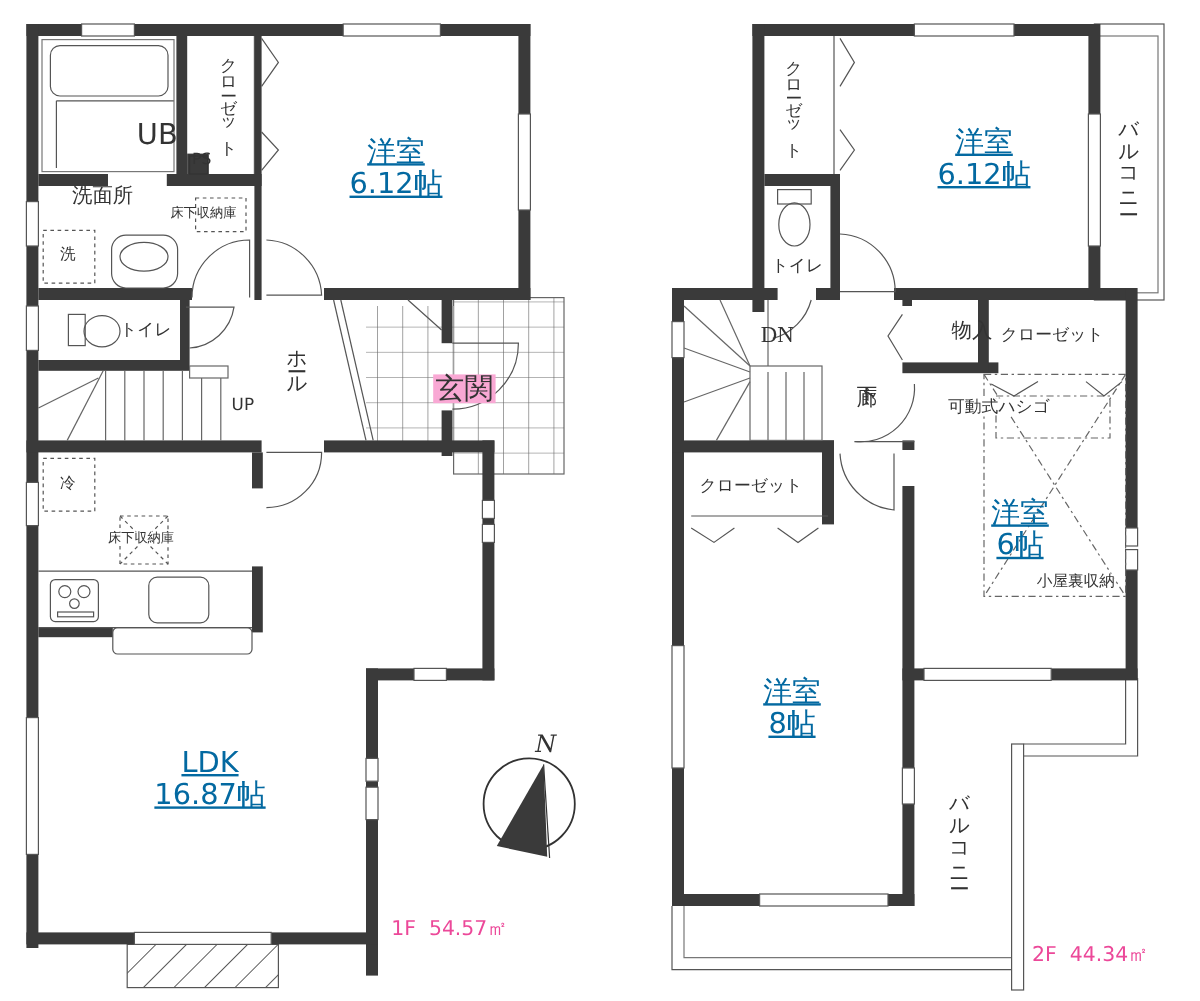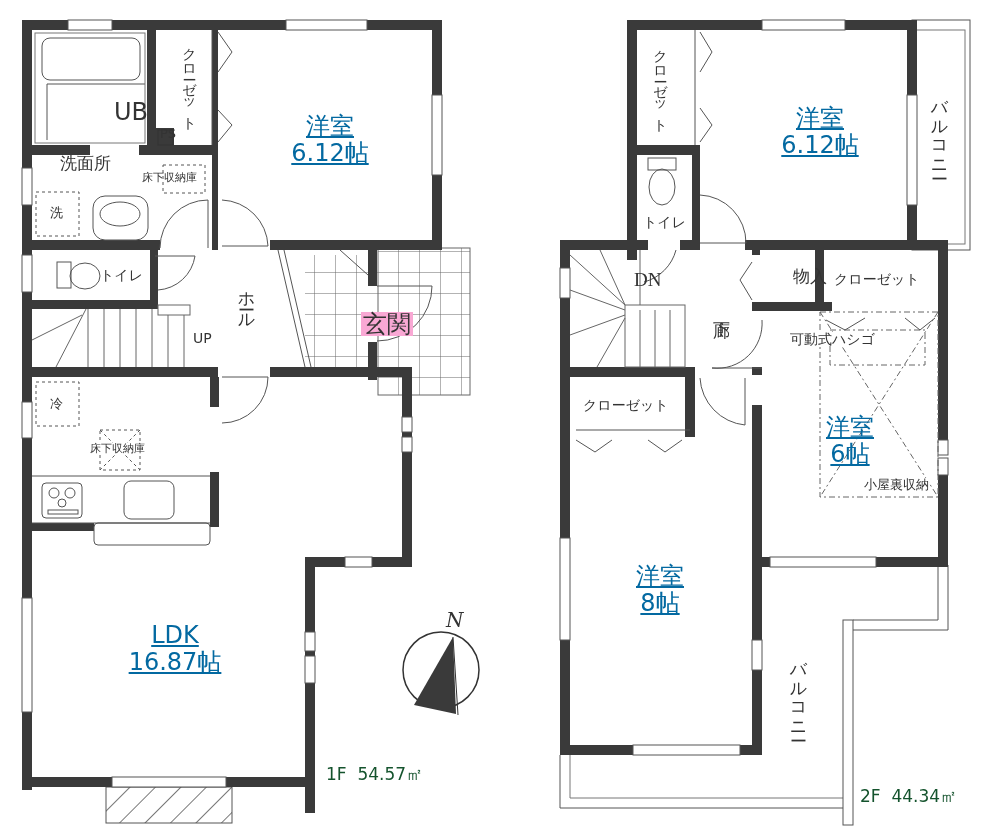--- a/index.html
+++ b/index.html
@@ -3,21 +3,21 @@
 <meta charset="utf-8">
 <style>
   html,body{margin:0;padding:0;background:#ffffff;}
   body{width:1000px;height:834px;position:relative;overflow:hidden;font-family:"DejaVu Sans","Liberation Sans",sans-serif;color:#2a2a2a;}
   svg.plan{position:absolute;left:0;top:0;}
   .lbl{position:absolute;white-space:nowrap;line-height:1;color:#333;}
   .room{text-align:center;font-size:24px;line-height:1.12;color:#0369a1;text-decoration:underline;}
   .vert{writing-mode:vertical-rl;text-orientation:upright;letter-spacing:1px;}
   .sm{font-size:13px;}
   .md{font-size:17px;}
-  .area{font-size:17px;font-weight:normal;color:#14532d;}
+  .area{font-size:17px;font-weight:normal;color:#ec4899;}
 </style>
 </head>
 <body>
 
 <svg class="plan" width="1000" height="834" viewBox="0 0 1000 834">
   <defs>
     <pattern id="tiles" width="21" height="21" patternUnits="userSpaceOnUse">
       <rect width="21" height="21" fill="#fff"></rect>
       <path d="M21 0V21M0 21H21" stroke="#666" stroke-width="1"></path>
     </pattern>

